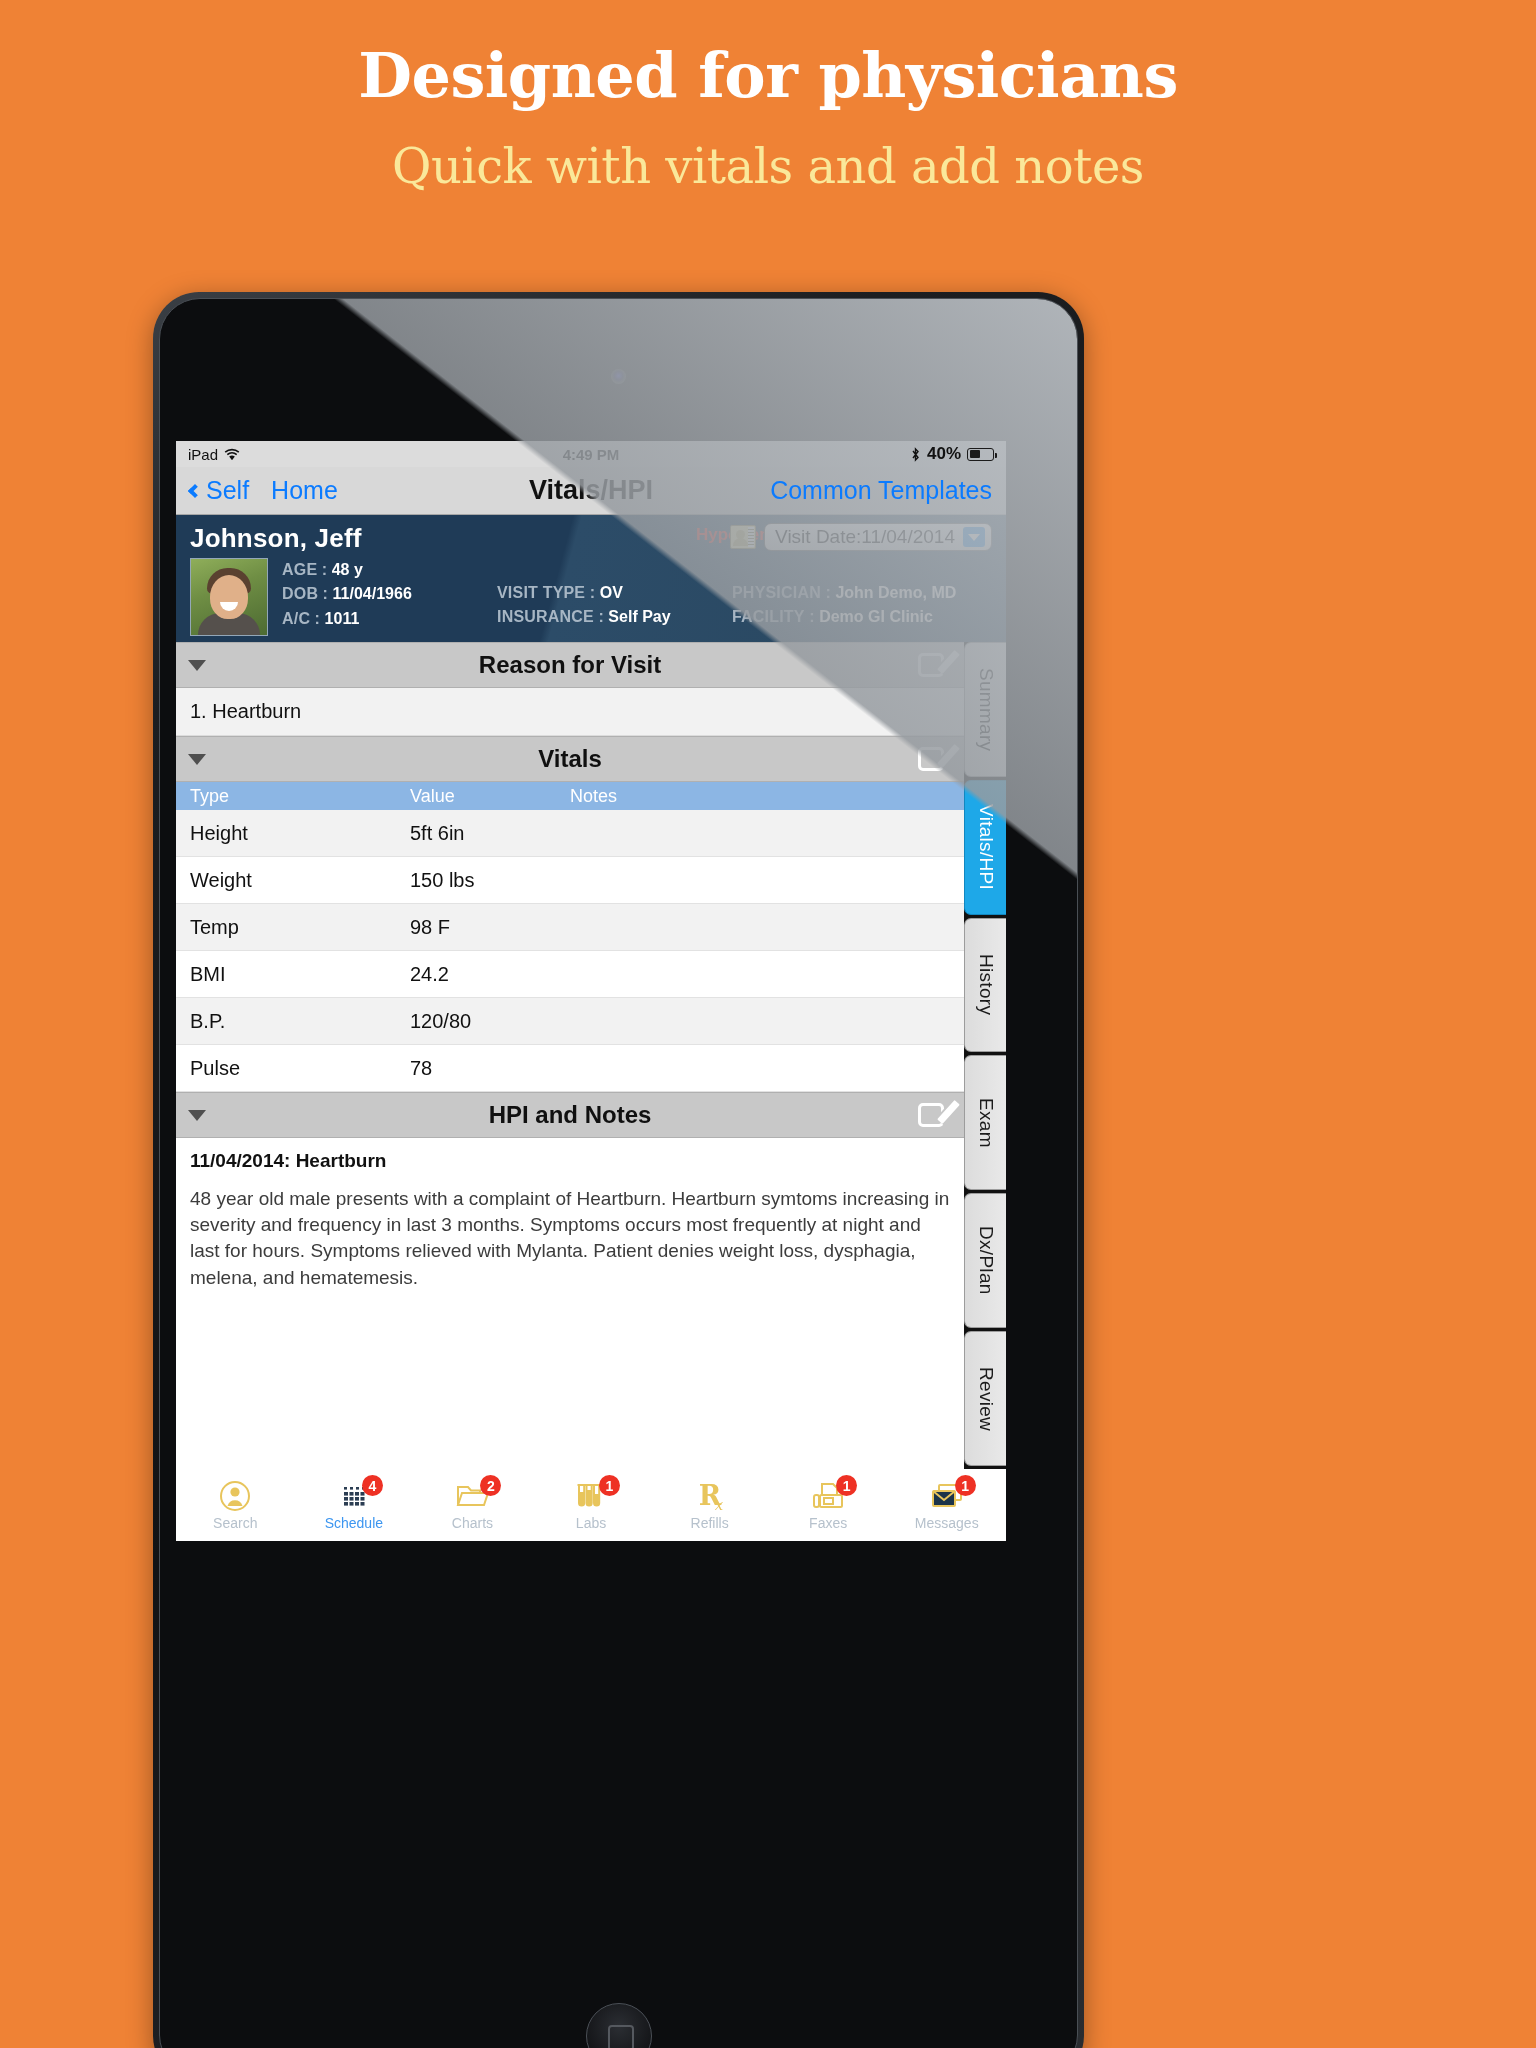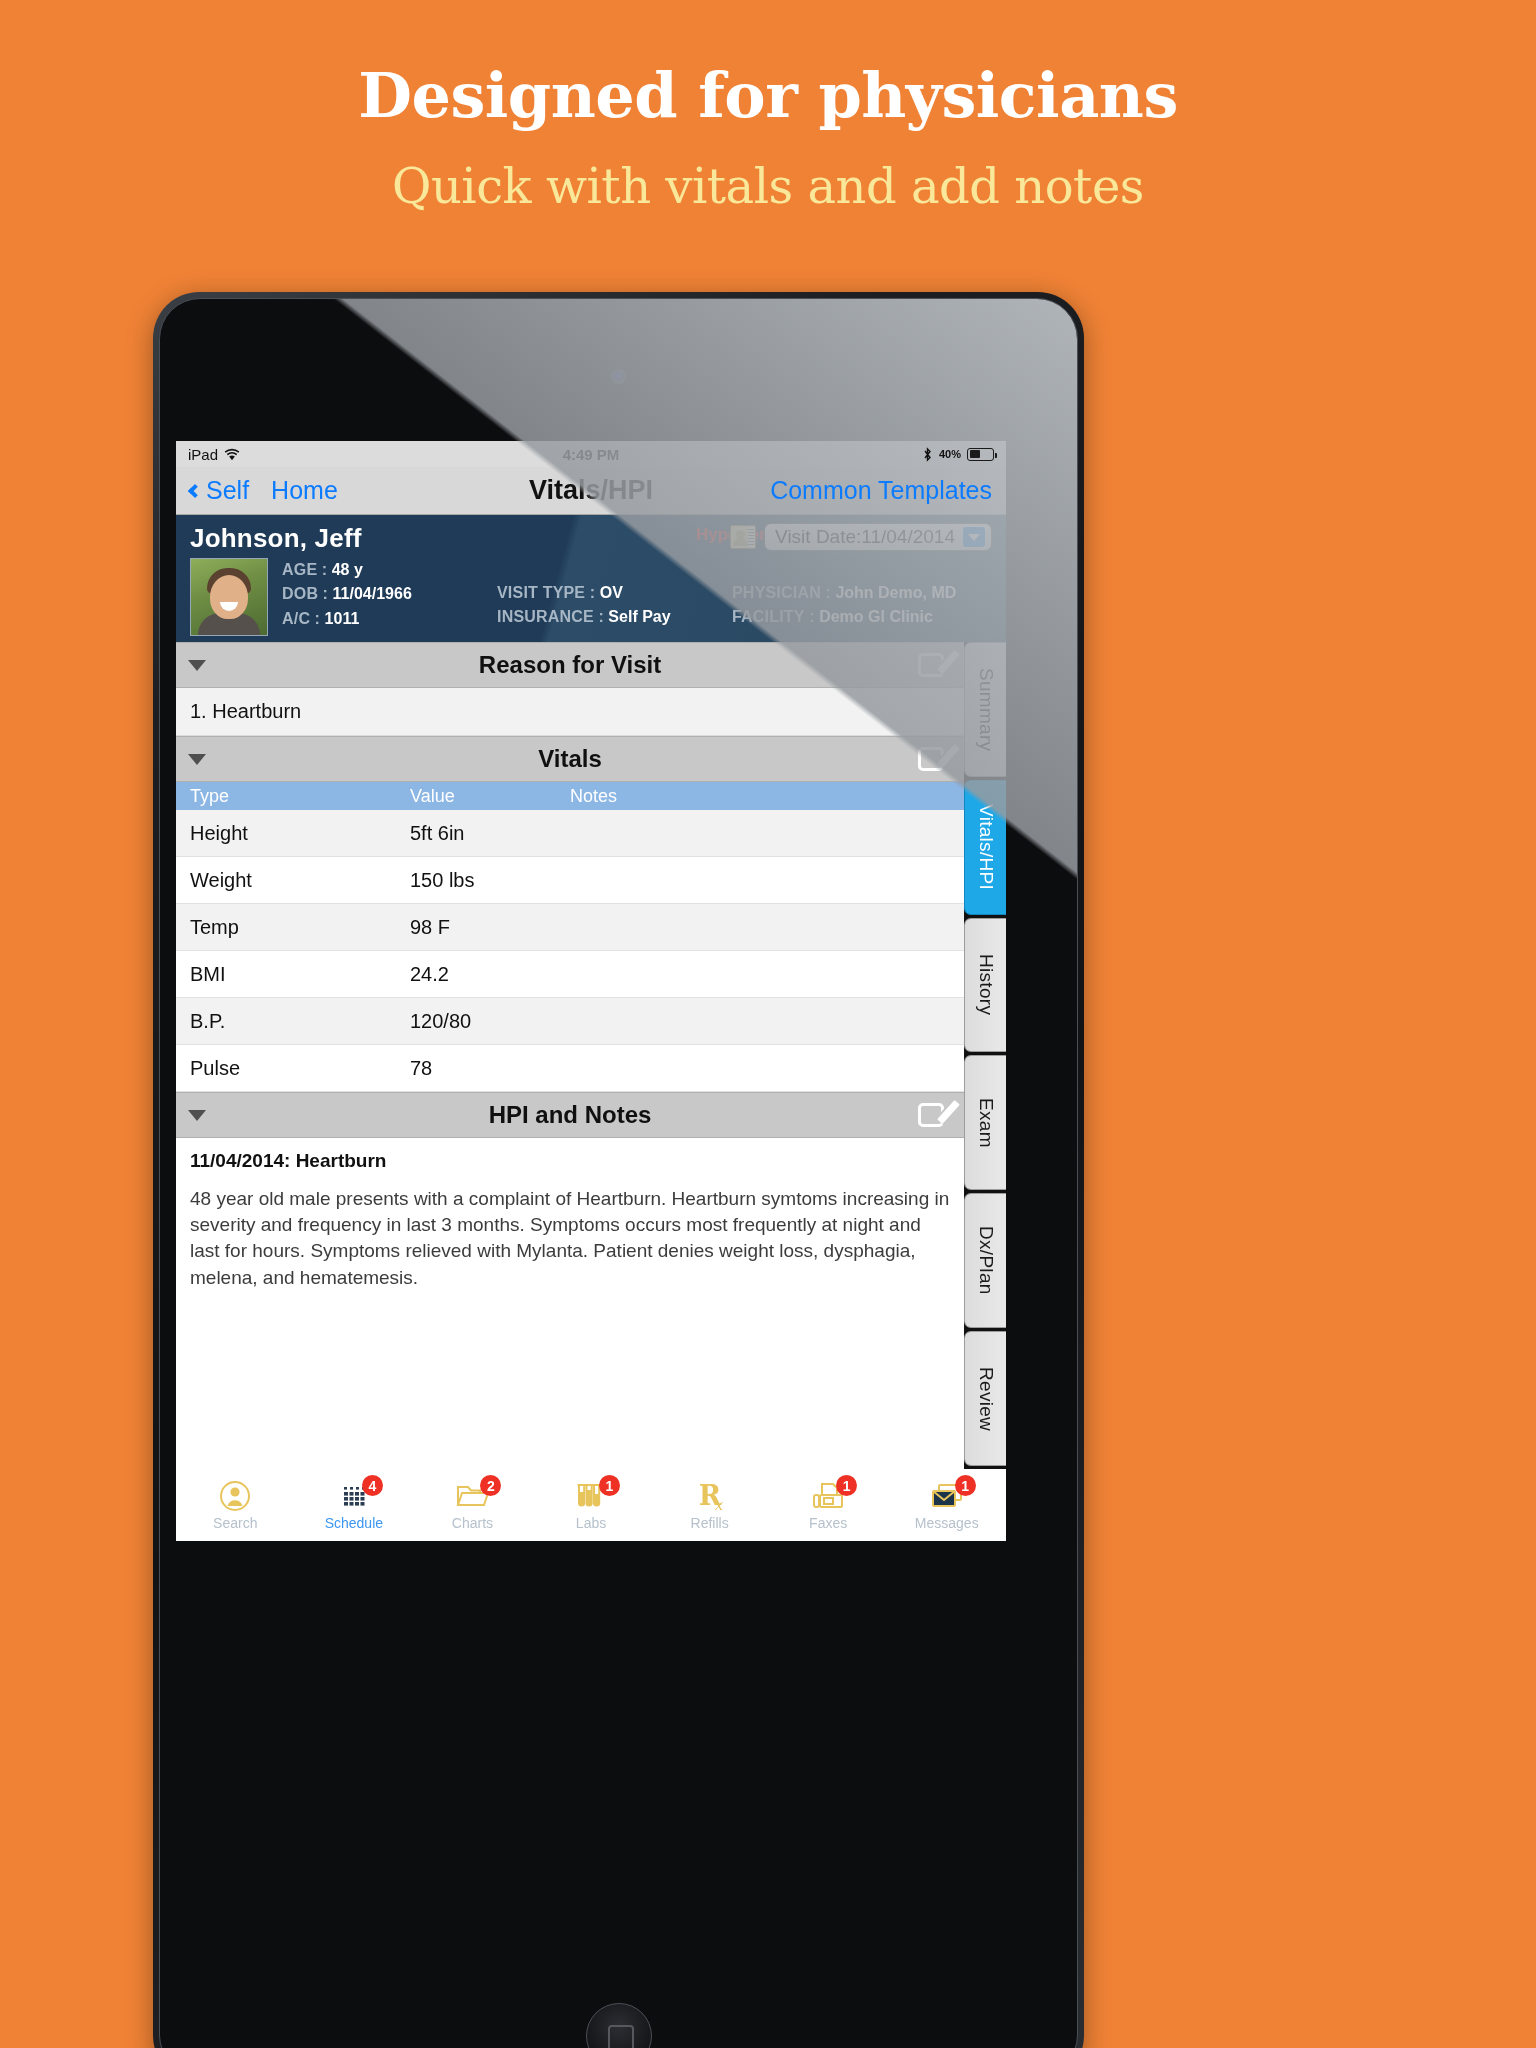--- a/index.html
+++ b/index.html
@@ -5,21 +5,21 @@
   * { box-sizing: border-box; margin: 0; padding: 0; }
   html, body { width: 1536px; height: 2048px; }
   body {
     background: #ef8235;
     font-family: "Liberation Sans", sans-serif;
     overflow: hidden;
     position: relative;
   }
 
   
-  .promo { text-align: center; padding-top: 62px; }
+  .promo { text-align: center; padding-top: 42px; }
   .promo-title {
     font-family: "DejaVu Serif", serif;
     font-weight: bold;
     font-size: 62px;
     color: #ffffff;
     letter-spacing: -0.5px;
     line-height: 1.1;
   }
   .promo-sub {
     font-family: "DejaVu Serif", serif;
@@ -85,21 +85,21 @@
     padding: 0 12px;
     font-size: 15px;
     color: #111;
     position: relative;
   }
   .sb-left { display: flex; align-items: center; gap: 6px; }
   .sb-center {
     position: absolute; left: 0; right: 0; text-align: center;
     font-weight: bold; font-size: 15px; pointer-events: none;
   }
-  .sb-right { margin-left: auto; display: flex; align-items: center; gap: 6px; font-weight: bold; font-size: 11px; z-index:2;}
+  .sb-right { margin-left: auto; display: flex; align-items: center; gap: 6px; font-weight: bold; font-size: 17px; z-index:2;}
   .batt {
     width: 27px; height: 13px; border: 1.6px solid #1b1b1b; border-radius: 3px;
     position: relative; display: inline-block;
   }
   .batt::after {
     content: ""; position: absolute; right: -4px; top: 4px;
     width: 2.5px; height: 5px; background: #1b1b1b; border-radius: 0 1px 1px 0;
   }
   .batt-fill { position: absolute; left: 1.5px; top: 1.5px; bottom: 1.5px; width: 40%; background: #1b1b1b; border-radius: 1px; }
 

